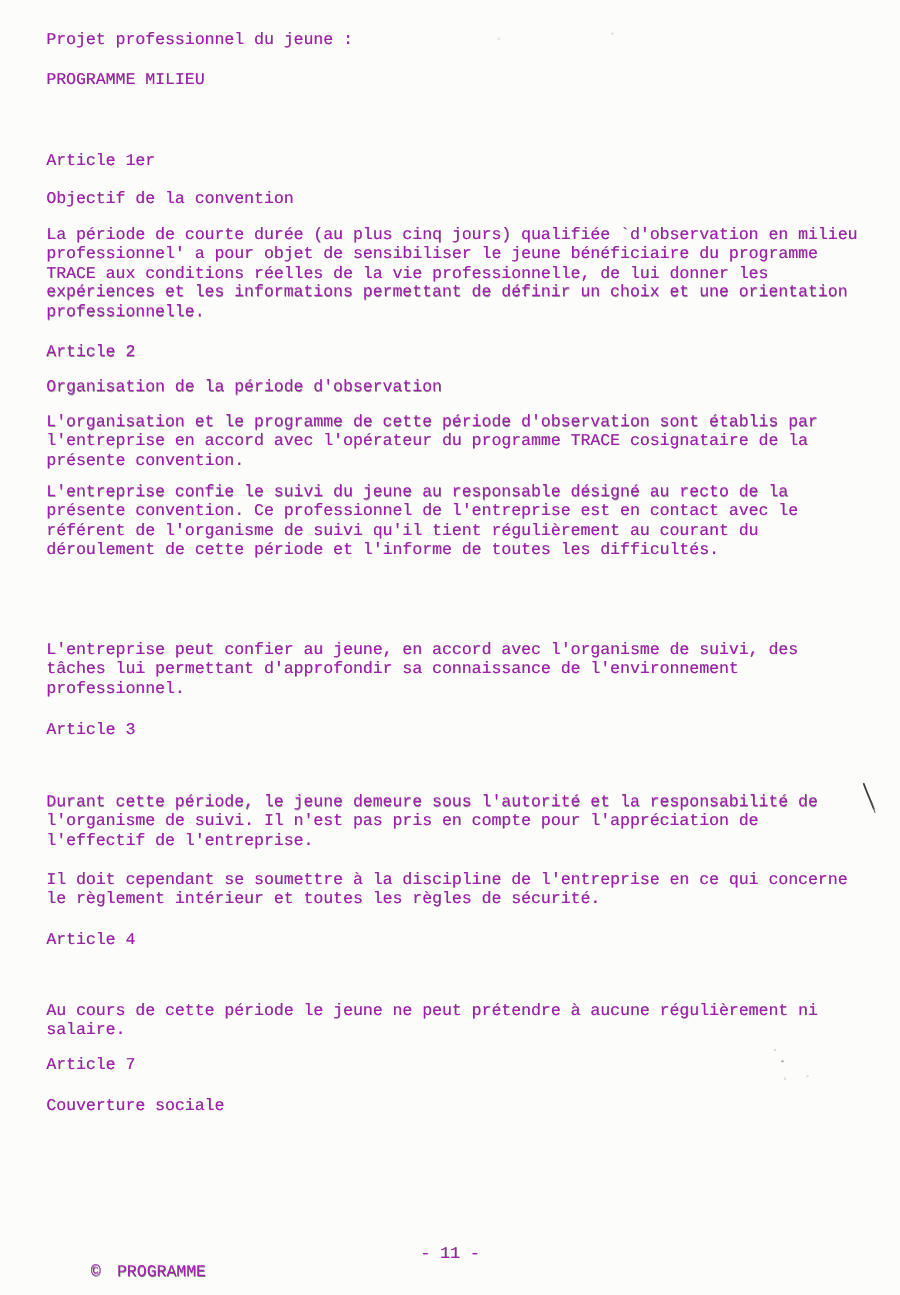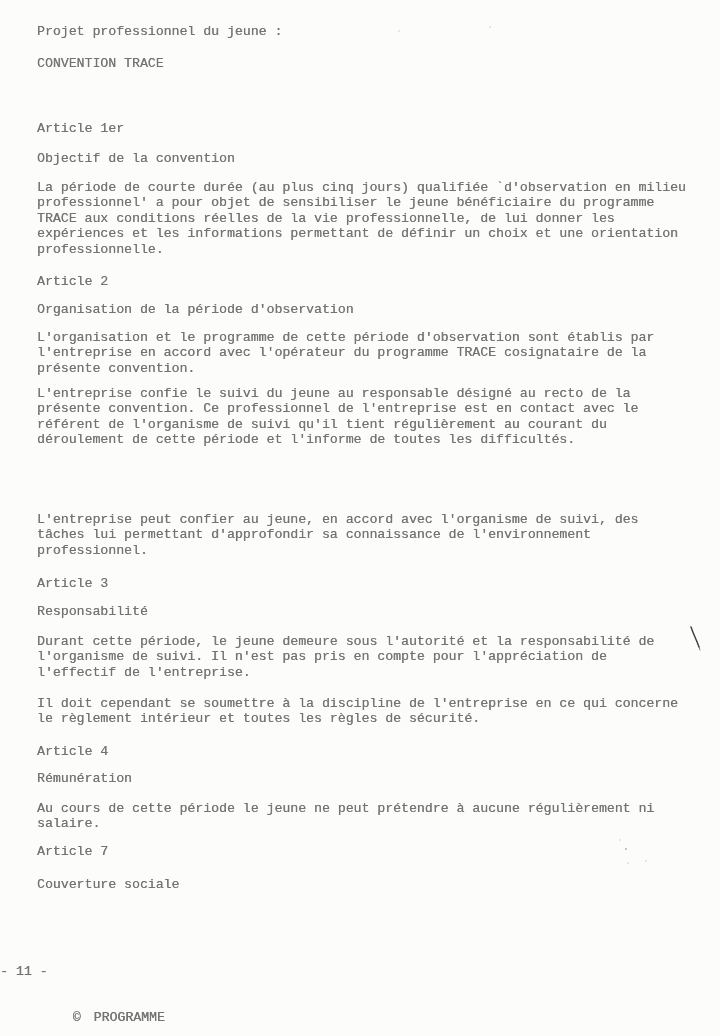--- a/index.html
+++ b/index.html
@@ -9,92 +9,90 @@
   }
   .page {
     position: relative;
     width: 720px;
     height: 1036px;
     background: #fcfcfa;
     overflow: hidden;
     font-family: "Liberation Mono", "DejaVu Sans Mono", monospace;
     font-size: 13.2px;
     line-height: 15.4px;
-    color: #737373;
+    color: #a21caf;
   }
   .block {
     position: absolute;
     left: 37px;
     right: 16px;
     white-space: pre-wrap;
     text-shadow: 0.3px 0.3px 0.5px rgba(25,25,25,0.45);
   }
   .footer-copyright {
     position: absolute;
     top: 995px;
     left: 41px;
     white-space: pre;
     text-shadow: 0.4px 0.4px 0.5px rgba(25,25,25,0.55);
   }
   .footer-copyright .copy-name { margin-left: 13px; }
   .footer-page-number {
     position: absolute;
-    top: 964px;
+    top: 995px;
     left: 0;
     right: 0;
-    text-align: left;
+    text-align: center;
     text-shadow: 0.4px 0.4px 0.5px rgba(25,25,25,0.55);
   }
   .pen-mark {
     position: absolute;
     top: 626px;
     left: 688px;
   }
   .speck {
     position: absolute;
     border-radius: 50%;
     background: rgba(40,40,40,0.35);
   }
   .speck.light { background: rgba(90,90,90,0.18); }
 </style>
 </head>
 <body>
 
 <div class="page">
 
   <div class="block" style="top:24px">Projet professionnel du jeune :</div>
-  <div class="block" style="top:56px">CONVENTION TRACE</div>
+  <div class="block" style="top:56px">PROGRAMME MILIEU</div>
   <div class="block" style="top:121px">Article 1er</div>
   <div class="block" style="top:180px">La période de courte durée (au plus cinq jours) qualifiée `d'observation en milieu
 professionnel' a pour objet de sensibiliser le jeune bénéficiaire du programme
 TRACE aux conditions réelles de la vie professionnelle, de lui donner les
 expériences et les informations permettant de définir un choix et une orientation
 professionnelle.</div>
   <div class="block" style="top:151px">Objectif de la convention</div>
   <div class="block" style="top:274px">Article 2</div>
   <div class="block" style="top:302px">Organisation de la période d'observation</div>
   <div class="block" style="top:330px">L'organisation et le programme de cette période d'observation sont établis par
 l'entreprise en accord avec l'opérateur du programme TRACE cosignataire de la
 présente convention.</div>
   <div class="block" style="top:386px">L'entreprise confie le suivi du jeune au responsable désigné au recto de la
 présente convention. Ce professionnel de l'entreprise est en contact avec le
 référent de l'organisme de suivi qu'il tient régulièrement au courant du
 déroulement de cette période et l'informe de toutes les difficultés.</div>
   <div class="block" style="top:512px">L'entreprise peut confier au jeune, en accord avec l'organisme de suivi, des
 tâches lui permettant d'approfondir sa connaissance de l'environnement
 professionnel.</div>
   <div class="block" style="top:576px">Article 3</div>
-  <div class="block" style="top:604px">Responsabilité</div>
   <div class="block" style="top:634px">Durant cette période, le jeune demeure sous l'autorité et la responsabilité de
 l'organisme de suivi. Il n'est pas pris en compte pour l'appréciation de
 l'effectif de l'entreprise.</div>
   <div class="block" style="top:696px">Il doit cependant se soumettre à la discipline de l'entreprise en ce qui concerne
 le règlement intérieur et toutes les règles de sécurité.</div>
   <div class="block" style="top:744px">Article 4</div>
-  <div class="block" style="top:771px">Rémunération</div>
   <div class="block" style="top:801px">Au cours de cette période le jeune ne peut prétendre à aucune régulièrement ni
 salaire.</div>
   <div class="block" style="top:844px">Article 7</div>
   <div class="block" style="top:877px">Couverture sociale</div>
 
   <svg class="pen-mark" width="14" height="26" viewBox="0 0 14 26">
     <path d="M3,1 C5,7 8,13 11,21" stroke="#3a3a3a" stroke-width="1.4" fill="none" stroke-linecap="round"></path>
     <path d="M9,15 C10,18 11,21 12,24" stroke="#555555" stroke-width="0.8" fill="none" stroke-linecap="round"></path>
   </svg>
 

